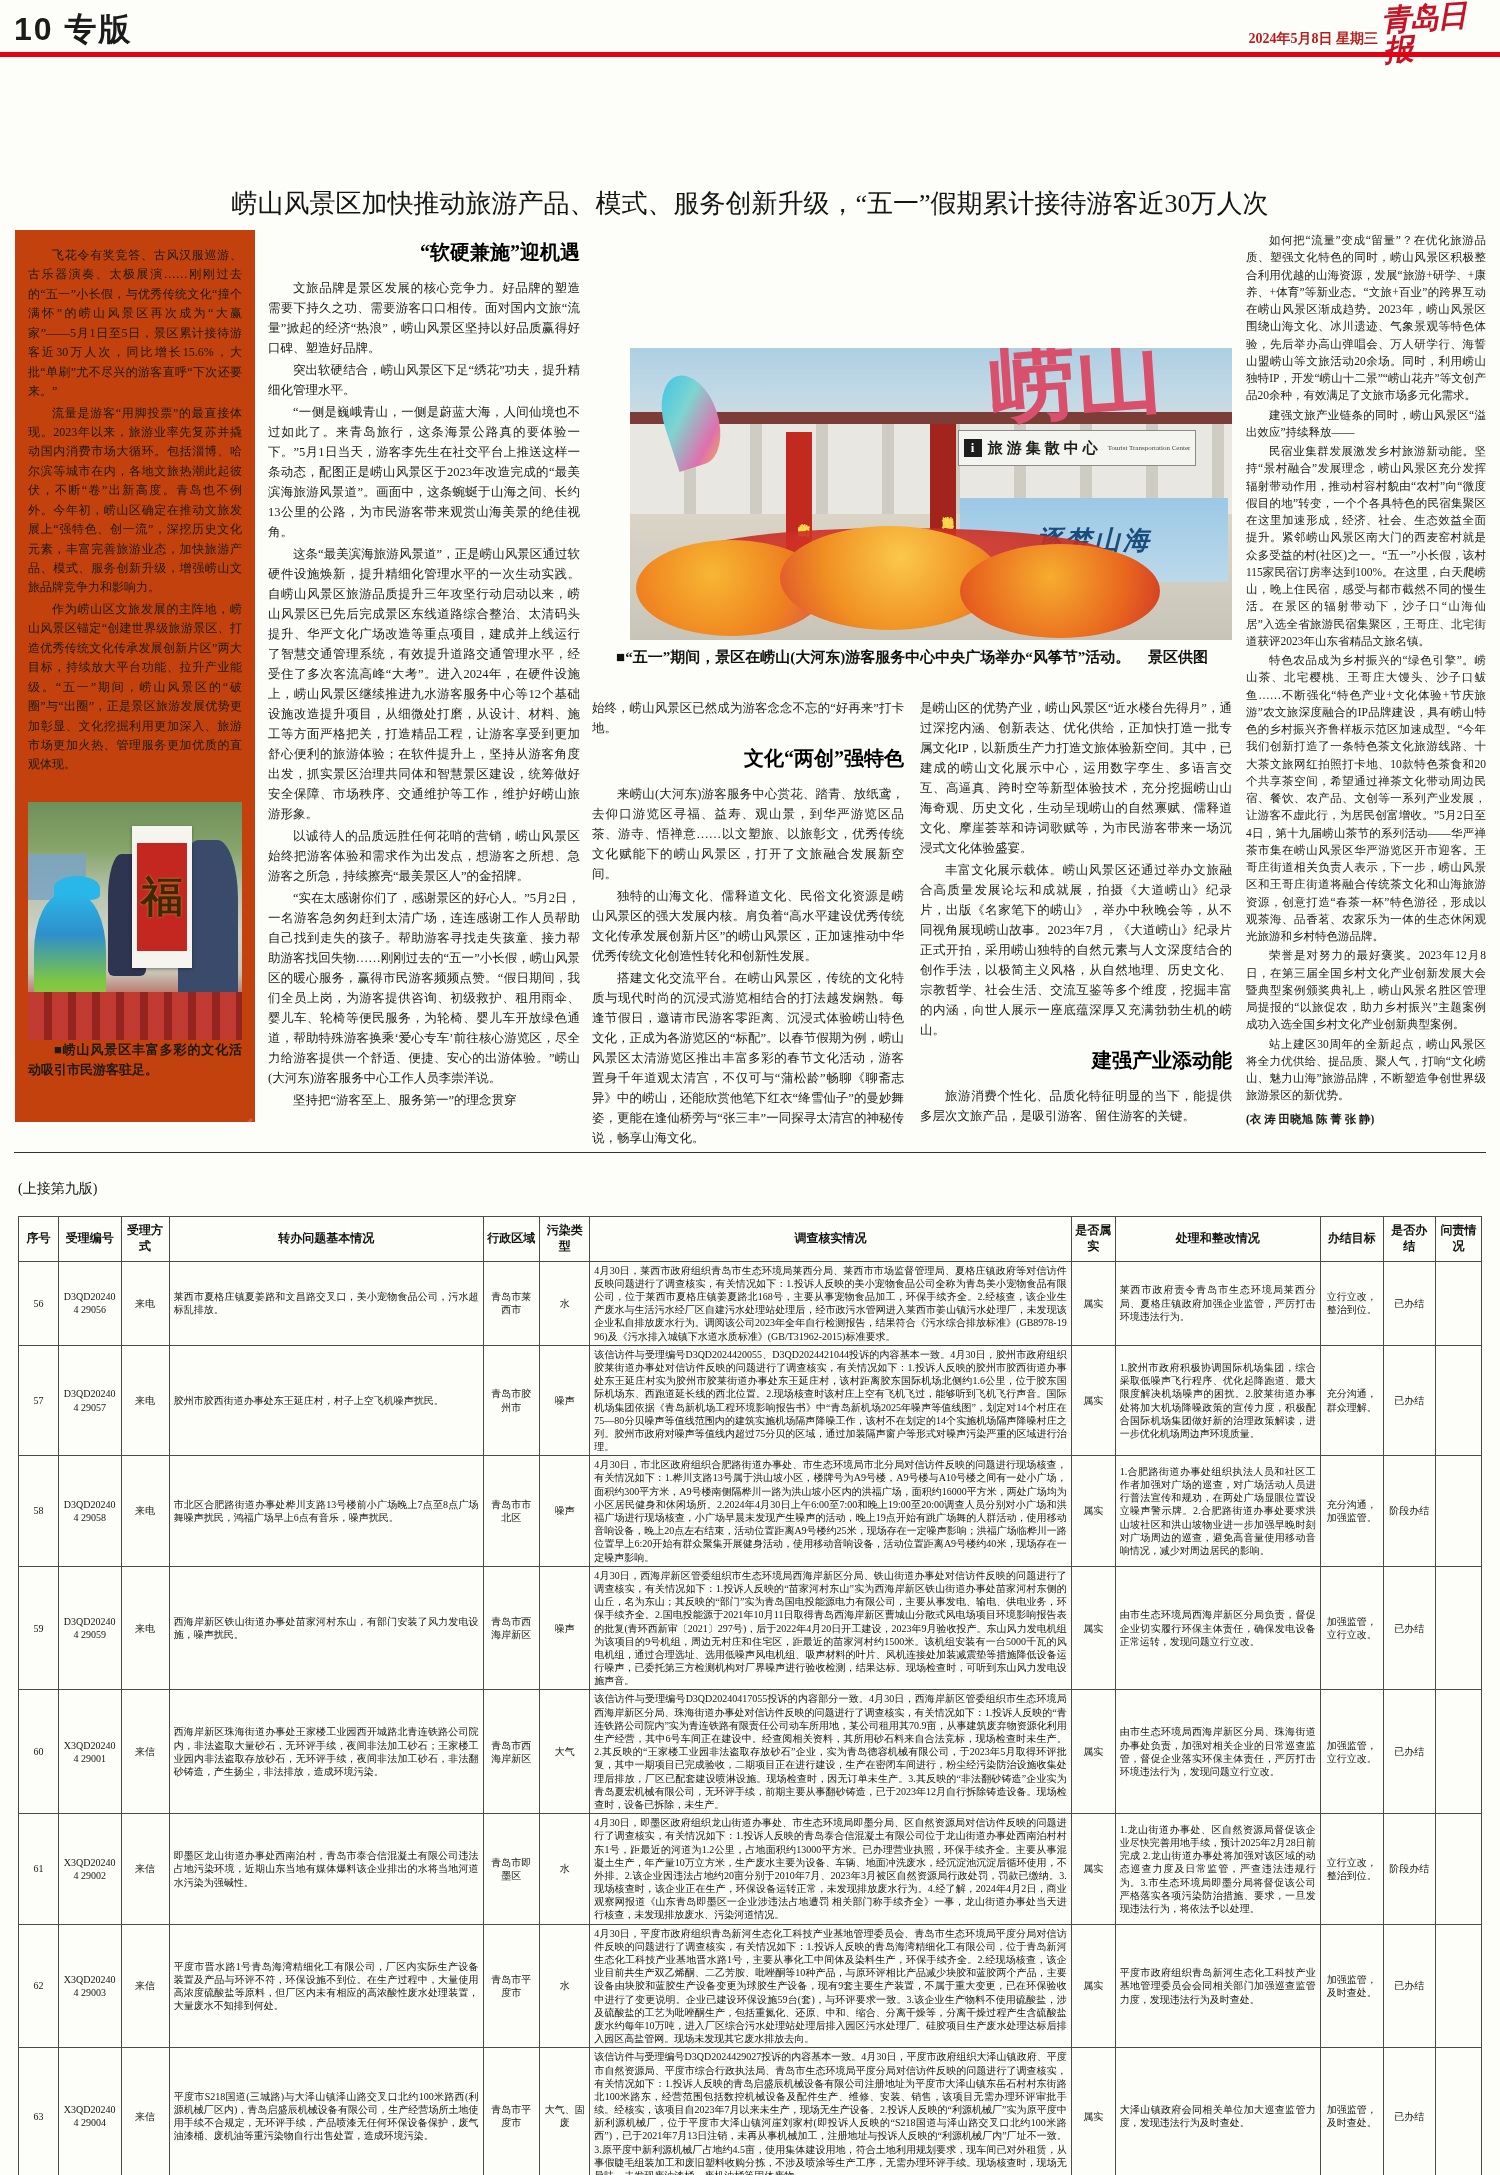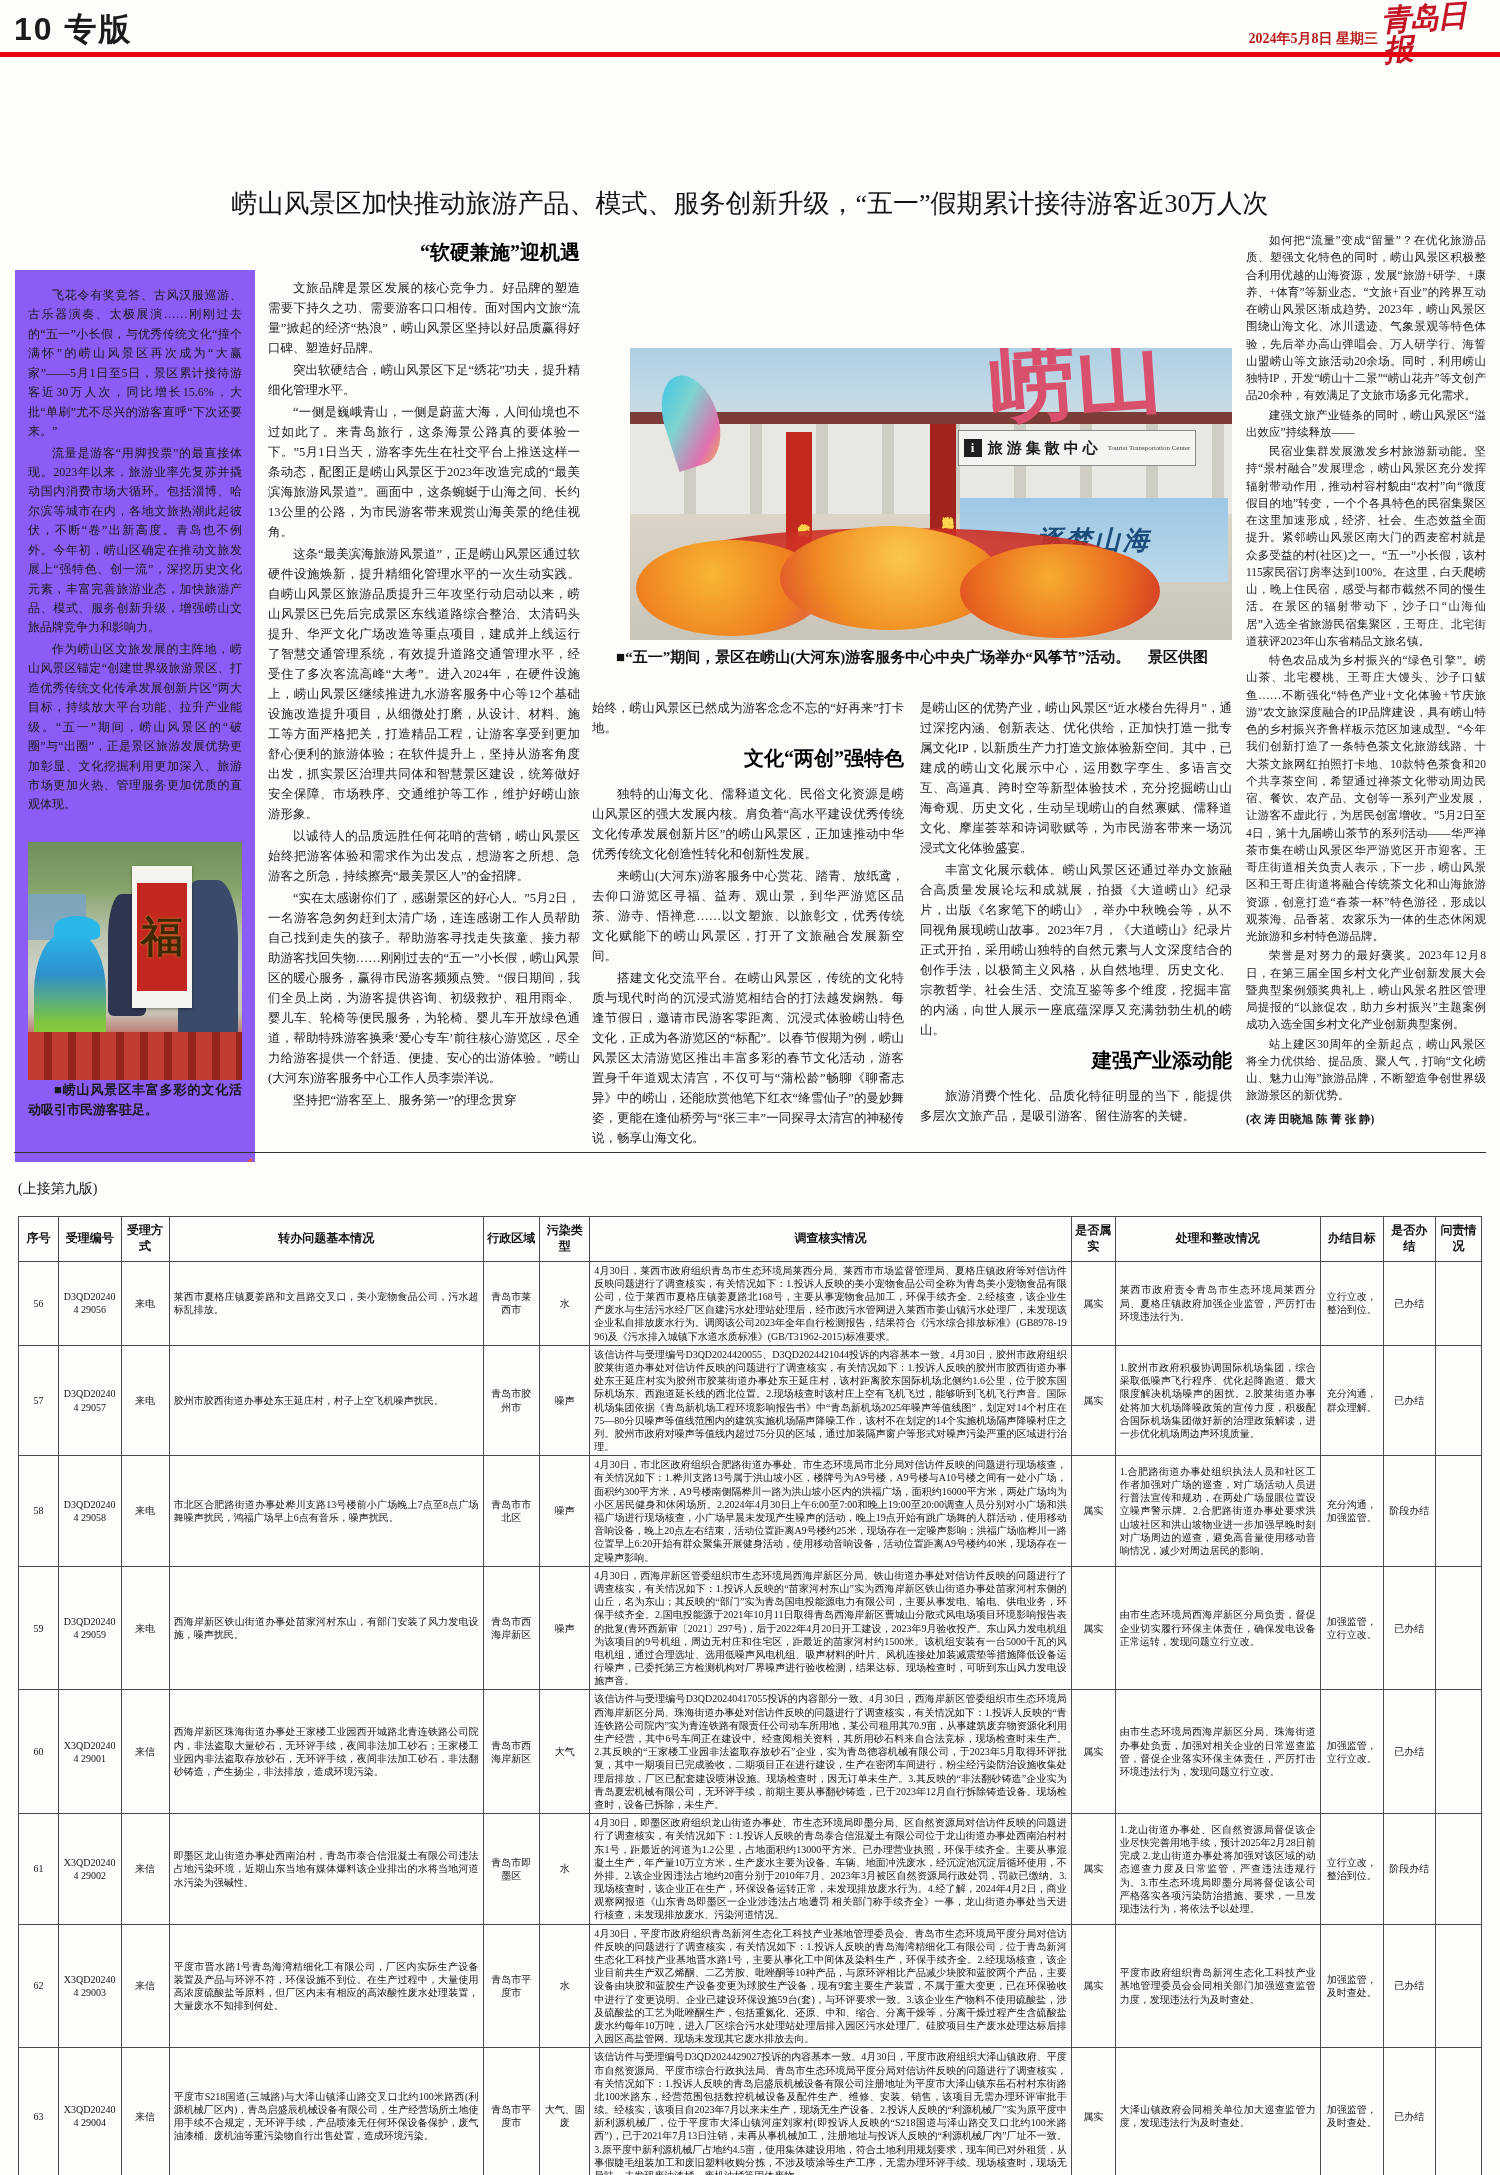--- a/index.html
+++ b/index.html
@@ -16,21 +16,21 @@
   
   .headline{position:absolute;left:0;top:78px;width:1500px;margin:0;text-align:center;
         font-size:62px;font-weight:900;letter-spacing:1px;color:#0e0e0e;}
   .subhead{position:absolute;left:0;top:186px;width:1500px;margin:0;text-align:center;
         font-size:26px;font-weight:400;color:#141414;}
   
   .col{position:absolute;overflow:hidden;}
   .col p{margin:0 0 2px 0;text-indent:2em;text-align:justify;}
   .col p.no-indent{text-indent:0;}
   .col h3{margin:4px 0 10px 0;text-align:right;font-size:20px;font-weight:700;color:#000;}
-  .colA{left:15px;top:230px;width:240px;height:892px;background:#8b5cf6;margin-top:40px;}
+  .colA{left:15px;top:230px;width:240px;height:892px;background:#c2410c;}
   .colA::before{content:"";position:absolute;left:-4px;top:-4px;width:46px;height:3px;background:#e2574a;
         transform:rotate(-45deg);transform-origin:left top;}
   .colA::after{content:"";position:absolute;right:2px;bottom:2px;width:40px;height:3px;background:#e2574a;
         transform:rotate(-45deg);transform-origin:right bottom;}
   .colA-inner{position:absolute;left:13px;top:16px;width:214px;}
   .colA-text{height:548px;overflow:hidden;font-size:12px;line-height:1.62;}
   .caption-left{font-size:13px;font-weight:bold;line-height:1.55;text-indent:2em;text-align:justify;margin-top:6px;}
   .colB{left:268px;top:232px;width:312px;height:913px;font-size:12.5px;line-height:1.6;}
   .colC{left:592px;top:698px;width:312px;height:447px;font-size:12.5px;line-height:1.6;}
   .colD{left:920px;top:698px;width:312px;height:447px;font-size:12.5px;line-height:1.6;}
@@ -159,22 +159,22 @@
   </div>
   <div class="caption-main">
     <span>■“五一”期间，景区在崂山(大河东)游客服务中心中央广场举办“风筝节”活动。</span>
     <span class="credit">景区供图</span>
   </div>
 
   <div class="col colC">
     <p class="no-indent">始终，崂山风景区已然成为游客念念不忘的“好再来”打卡地。</p>
     <h3>文化“两创”强特色</h3>
     <div>
+        <p>来崂山(大河东)游客服务中心赏花、踏青、放纸鸢，去仰口游览区寻福、益寿、观山景，到华严游览区品茶、游寺、悟禅意……以文塑旅、以旅彰文，优秀传统文化赋能下的崂山风景区，打开了文旅融合发展新空间。</p>
         <p>独特的山海文化、儒释道文化、民俗文化资源是崂山风景区的强大发展内核。肩负着“高水平建设优秀传统文化传承发展创新片区”的崂山风景区，正加速推动中华优秀传统文化创造性转化和创新性发展。</p>
-        <p>来崂山(大河东)游客服务中心赏花、踏青、放纸鸢，去仰口游览区寻福、益寿、观山景，到华严游览区品茶、游寺、悟禅意……以文塑旅、以旅彰文，优秀传统文化赋能下的崂山风景区，打开了文旅融合发展新空间。</p>
         <p>搭建文化交流平台。在崂山风景区，传统的文化特质与现代时尚的沉浸式游览相结合的打法越发娴熟。每逢节假日，邀请市民游客零距离、沉浸式体验崂山特色文化，正成为各游览区的“标配”。以春节假期为例，崂山风景区太清游览区推出丰富多彩的春节文化活动，游客置身千年道观太清宫，不仅可与“蒲松龄”畅聊《聊斋志异》中的崂山，还能欣赏他笔下红衣“绛雪仙子”的曼妙舞姿，更能在逢仙桥旁与“张三丰”一同探寻太清宫的神秘传说，畅享山海文化。</p>
       </div>
   </div>
   <div class="col colD">
     <p class="no-indent">是崂山区的优势产业，崂山风景区“近水楼台先得月”，通过深挖内涵、创新表达、优化供给，正加快打造一批专属文化IP，以新质生产力打造文旅体验新空间。其中，已建成的崂山文化展示中心，运用数字孪生、多语言交互、高逼真、跨时空等新型体验技术，充分挖掘崂山山海奇观、历史文化，生动呈现崂山的自然禀赋、儒释道文化、摩崖荟萃和诗词歌赋等，为市民游客带来一场沉浸式文化体验盛宴。</p>
     <div>
         <p>丰富文化展示载体。崂山风景区还通过举办文旅融合高质量发展论坛和成就展，拍摄《大道崂山》纪录片，出版《名家笔下的崂山》，举办中秋晚会等，从不同视角展现崂山故事。2023年7月，《大道崂山》纪录片正式开拍，采用崂山独特的自然元素与人文深度结合的创作手法，以极简主义风格，从自然地理、历史文化、宗教哲学、社会生活、交流互鉴等多个维度，挖掘丰富的内涵，向世人展示一座底蕴深厚又充满勃勃生机的崂山。</p>
       </div>
     <h3>建强产业添动能</h3>
     <div>

